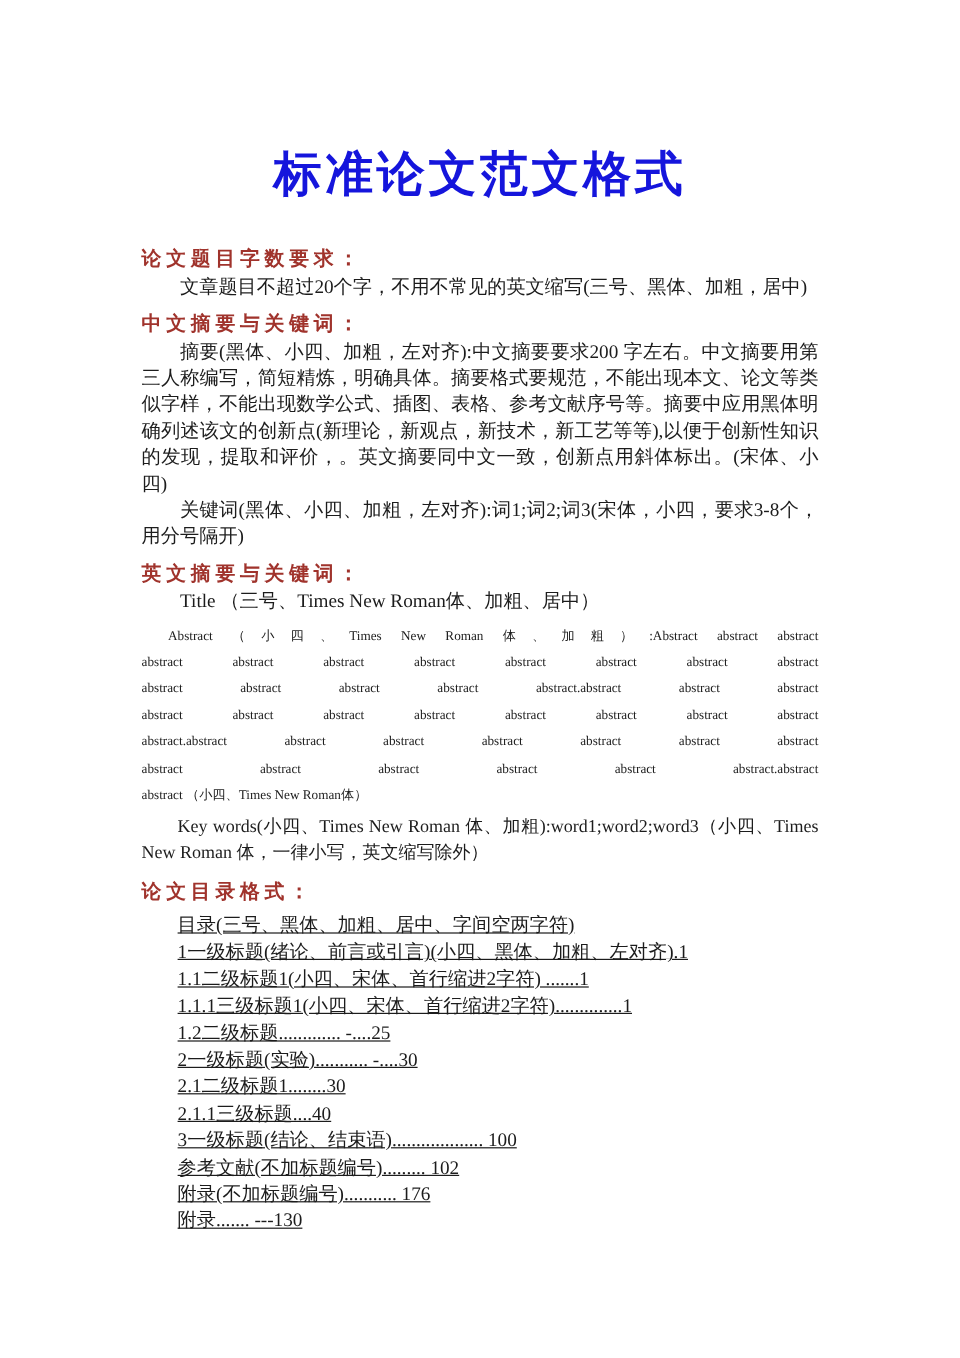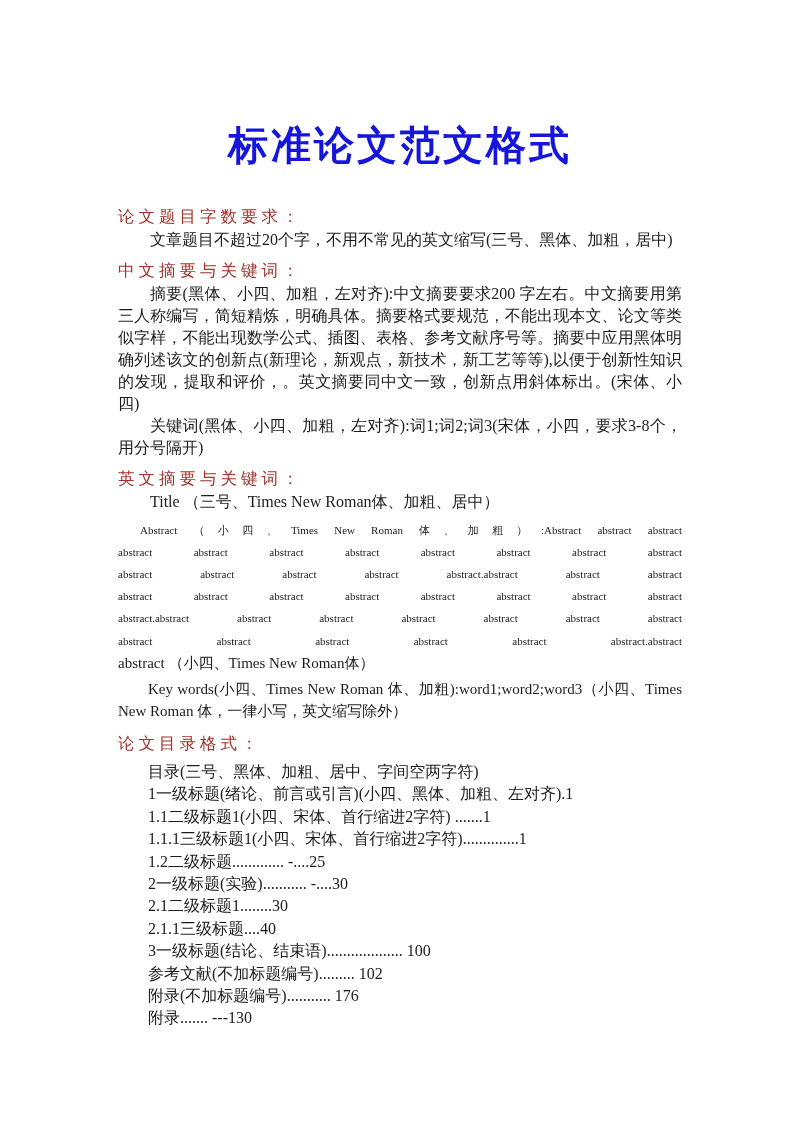--- a/index.html
+++ b/index.html
@@ -29,21 +29,21 @@
     font-weight: bold;
     letter-spacing: 3px;
     text-align: center;
     color: #1515dc;
   }
   .heading {
     margin: 9px 0 3px 0;
     font-family: "Liberation Sans", "DejaVu Sans", sans-serif;
     font-size: 16.5px;
     line-height: 20px;
-    font-weight: normal;
+    font-weight: bold;
     letter-spacing: 4px;
     color: #a0332c;
   }
   .para {
     margin: 0;
     font-size: 16px;
     line-height: 22px;
     text-align: justify;
   }
   .indent { text-indent: 2em; }
@@ -58,35 +58,36 @@
     text-indent: 2em;
     margin-top: 6px;
   }
   .en-line.small {
     font-size: 11px;
     line-height: 25px;
   }
   .en-line.plain {
     text-align: right;
     text-align-last: left;
-    font-size: 15px;
+    font-size: 11px;
     line-height: 19px;
   }
   .en-keywords {
     margin-top: 5px;
     font-size: 15px;
     line-height: 22px;
   }
   .heading.toc-heading { margin-top: 11px; margin-bottom: 8px; }
   .toc { margin: 0; }
   .toc-line {
     font-size: 16px;
     line-height: 22.4px;
     padding-left: 30px;
     white-space: pre;
+    text-decoration: underline;
   }
 </style>
 </head>
 <body>
 
 <div class="page">
 
   <h1 class="doc-title">标准论文范文格式</h1>
 
   <div class="heading">论文题目字数要求：</div>

